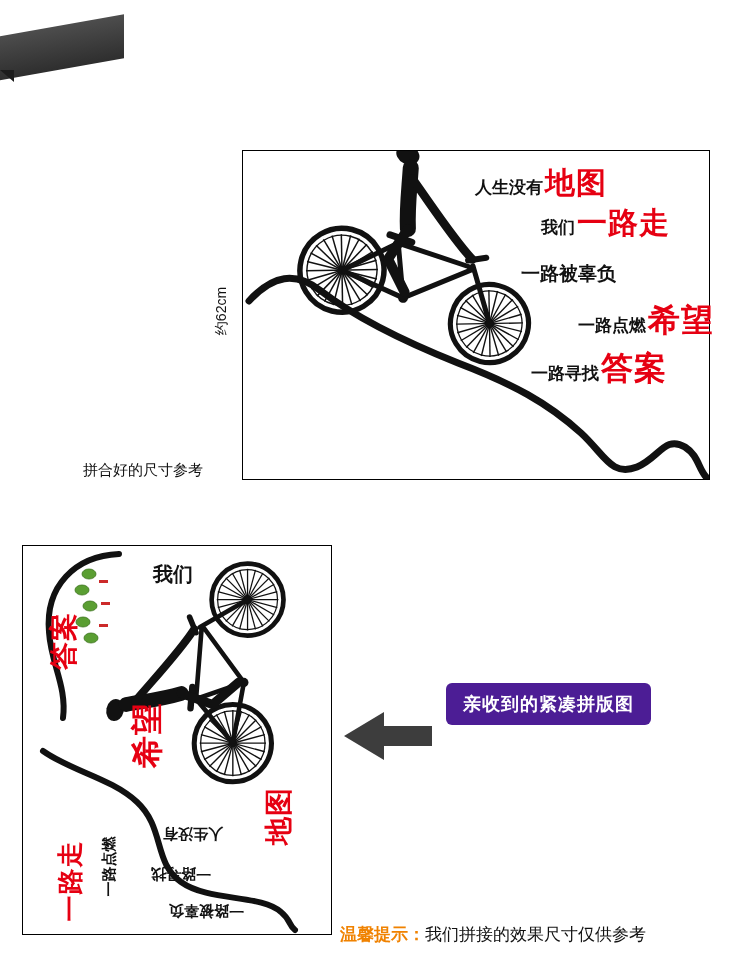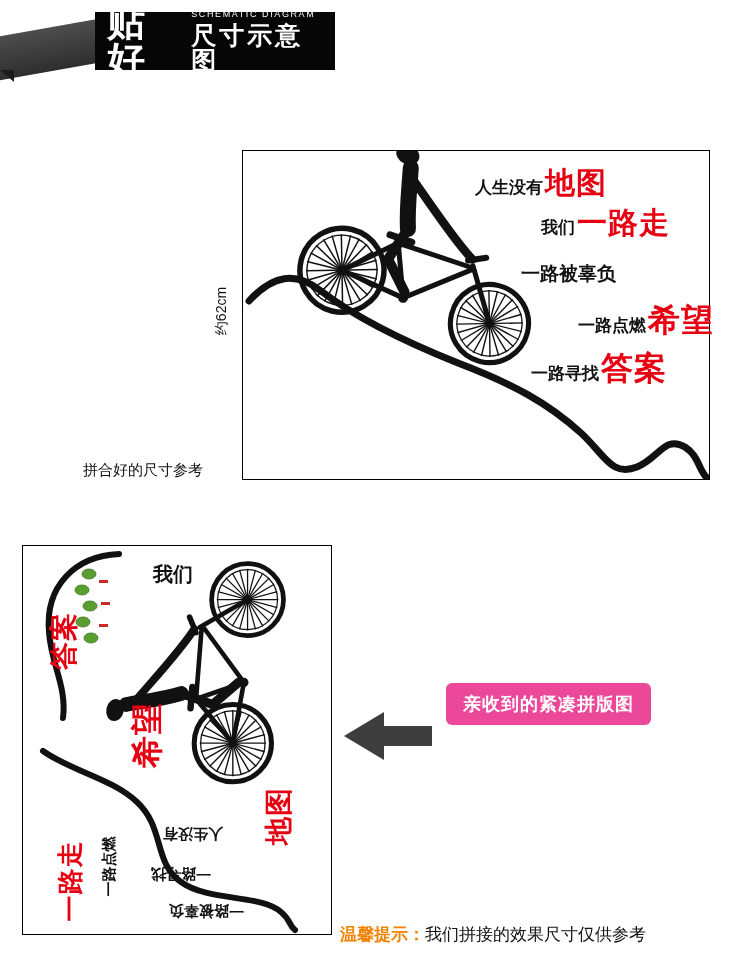--- a/index.html
+++ b/index.html
@@ -32,21 +32,21 @@
 
   
   .compact-box{position:absolute;left:22px;top:545px;width:310px;height:390px;border:1px solid #000;box-sizing:border-box;background:#fff}
   .compact-box svg{position:absolute;left:0;top:0}
   .piece{position:absolute;white-space:nowrap;line-height:1}
   .piece.red{color:#e60012;font-weight:800;letter-spacing:1px}
   .piece.black{color:#111;font-weight:700}
 
   
   .arrow-wrap{position:absolute;left:344px;top:710px}
-  .callout{position:absolute;left:446px;top:683px;background:#ec4899;color:#fff;font-size:18px;
+  .callout{position:absolute;left:446px;top:683px;background:#4c1d95;color:#fff;font-size:18px;
     font-weight:700;padding:9px 17px;border-radius:6px;letter-spacing:1px;white-space:nowrap}
   .spec{position:absolute;left:459px;top:743px;font-size:20px;font-weight:600;letter-spacing:1px;white-space:nowrap}
 
   
   .notice{position:absolute;left:340px;top:918px;width:405px;font-size:17px;line-height:33px;color:#111}
   .notice .hl{color:#f08200;font-weight:700}
 </style>
 </head>
 <body>
 
@@ -84,27 +84,20 @@
         <ellipse cx="88" cy="24" rx="12" ry="9.5" fill="#111" transform="rotate(12 88 24)"></ellipse>
         <path d="M94 36 C 98 58, 100 76, 106 96" fill="none" stroke="#111" stroke-width="16" stroke-linecap="round"></path>
         <path d="M98 46 C 126 70, 154 96, 176 110" fill="none" stroke="#111" stroke-width="8.5" stroke-linecap="round"></path>
         <path d="M106 96 L 94 130 L 118 158" fill="none" stroke="#111" stroke-width="10" stroke-linecap="round" stroke-linejoin="round"></path>
       </g>
     </defs>
   </svg>
 
   <div class="ribbon-back"></div>
   <div class="ribbon-fold"></div>
-  <div class="banner">
-    <span class="brand">贴好</span>
-    <span class="banner-col">
-      <span class="sub-en">SCHEMATIC DIAGRAM</span>
-      <span class="sub-cn">尺寸示意图</span>
-    </span>
-  </div>
 
 
   <div class="main-box">
     <svg width="466" height="328" viewBox="0 0 466 328">
       <path d="M6 150 C30 124 52 120 78 140 C112 166 160 190 215 212 C270 233 305 252 338 282 C362 304 368 326 394 316 C416 307 422 284 442 296 C456 305 455 318 464 327" fill="none" stroke="#111" stroke-width="7" stroke-linecap="round"></path>
       <g transform="translate(40,-12) rotate(14 140 170)">
         <use href="#biker"></use>
       </g>
     </svg>
     <div class="phrase" style="left:232px;top:12px">

